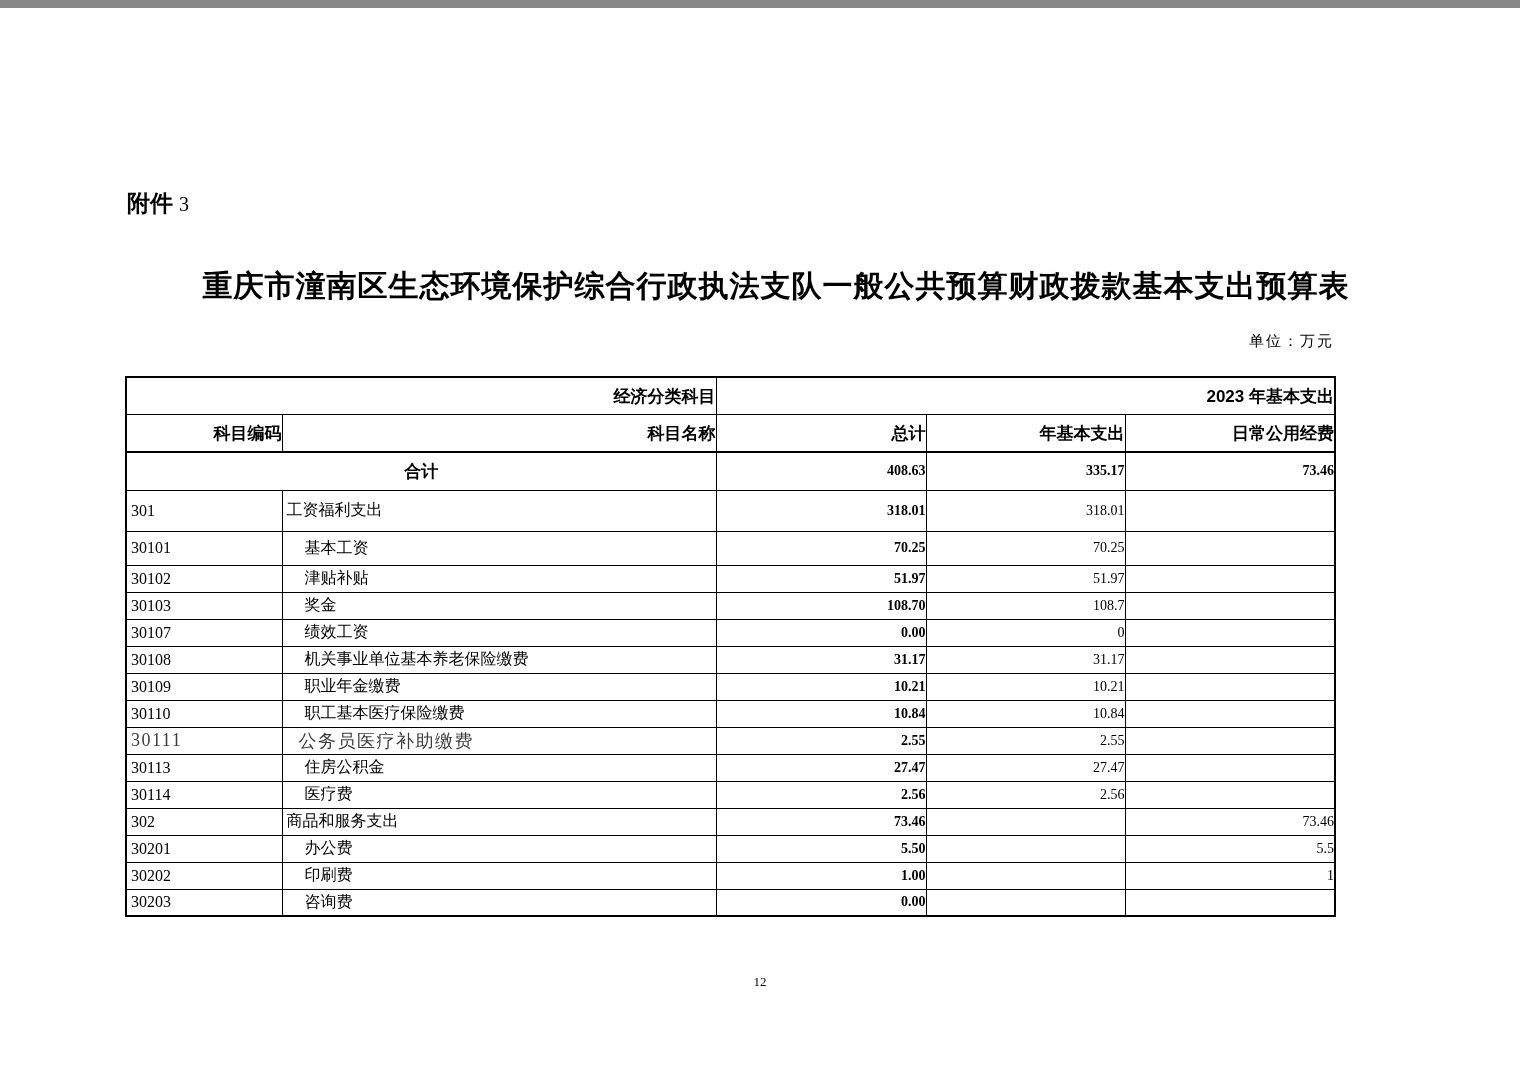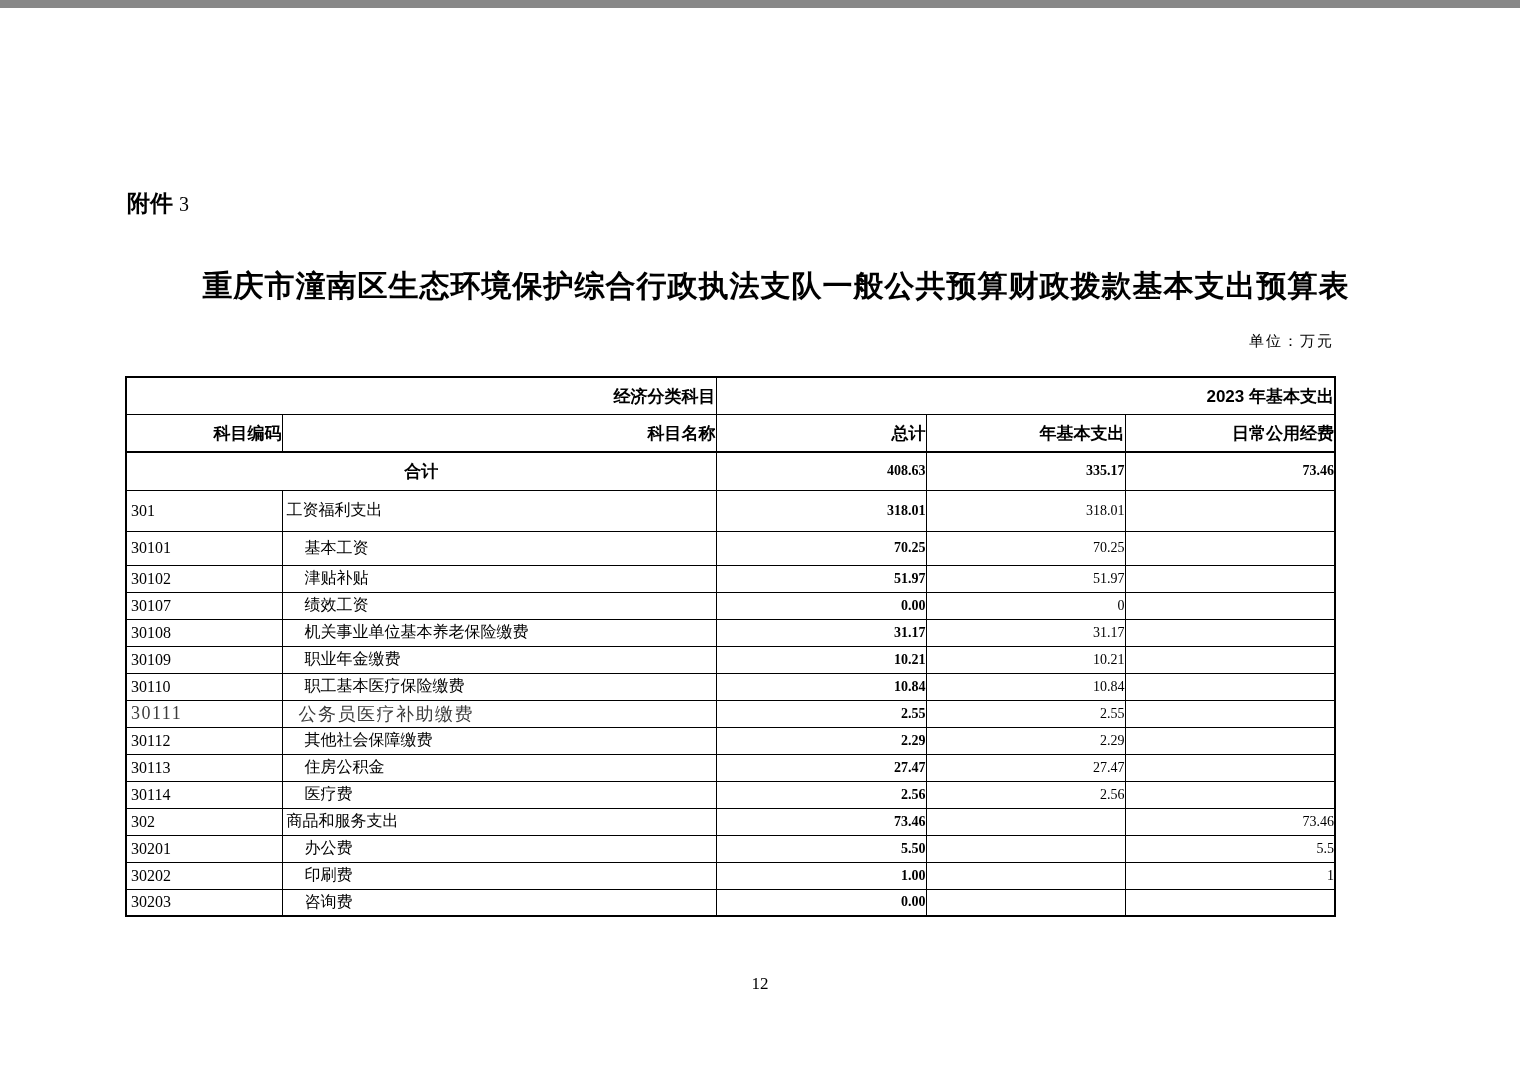--- a/index.html
+++ b/index.html
@@ -89,21 +89,21 @@
   td.name.lvl1{padding-left:4px;}
   td.name.lvl2{padding-left:22px;}
   tr.alt td.code, tr.alt td.name{
     color:#3c3c3c;
     font-size:18px;
     letter-spacing:1.5px;
   }
   tr.alt td.name{padding-left:16px;}
   .page-number{
     position:absolute;left:0;top:966px;width:1520px;
-    text-align:center;font-size:17px;
+    text-align:center;font-size:13px;
   }
 </style>
 </head>
 <body>
 
 <div class="page">
 
   <div class="attachment">
     <span>附件</span><span class="att-num">3</span>
   </div>
@@ -155,20 +155,27 @@
       <td class="num"></td>
     </tr>
         <tr>
       <td class="code">30102</td>
       <td class="name lvl2">津贴补贴</td>
       <td class="num bold">51.97</td>
       <td class="num">51.97</td>
       <td class="num"></td>
     </tr>
         <tr>
+      <td class="code">30103</td>
+      <td class="name lvl2">奖金</td>
+      <td class="num bold">108.70</td>
+      <td class="num">108.7</td>
+      <td class="num"></td>
+    </tr>
+        <tr>
       <td class="code">30107</td>
       <td class="name lvl2">绩效工资</td>
       <td class="num bold">0.00</td>
       <td class="num">0</td>
       <td class="num"></td>
     </tr>
         <tr>
       <td class="code">30108</td>
       <td class="name lvl2">机关事业单位基本养老保险缴费</td>
       <td class="num bold">31.17</td>
@@ -190,27 +197,20 @@
       <td class="num"></td>
     </tr>
         <tr class="alt">
       <td class="code">30111</td>
       <td class="name lvl2">公务员医疗补助缴费</td>
       <td class="num bold">2.55</td>
       <td class="num">2.55</td>
       <td class="num"></td>
     </tr>
         <tr>
-      <td class="code">30112</td>
-      <td class="name lvl2">其他社会保障缴费</td>
-      <td class="num bold">2.29</td>
-      <td class="num">2.29</td>
-      <td class="num"></td>
-    </tr>
-        <tr>
       <td class="code">30113</td>
       <td class="name lvl2">住房公积金</td>
       <td class="num bold">27.47</td>
       <td class="num">27.47</td>
       <td class="num"></td>
     </tr>
         <tr>
       <td class="code">30114</td>
       <td class="name lvl2">医疗费</td>
       <td class="num bold">2.56</td>

